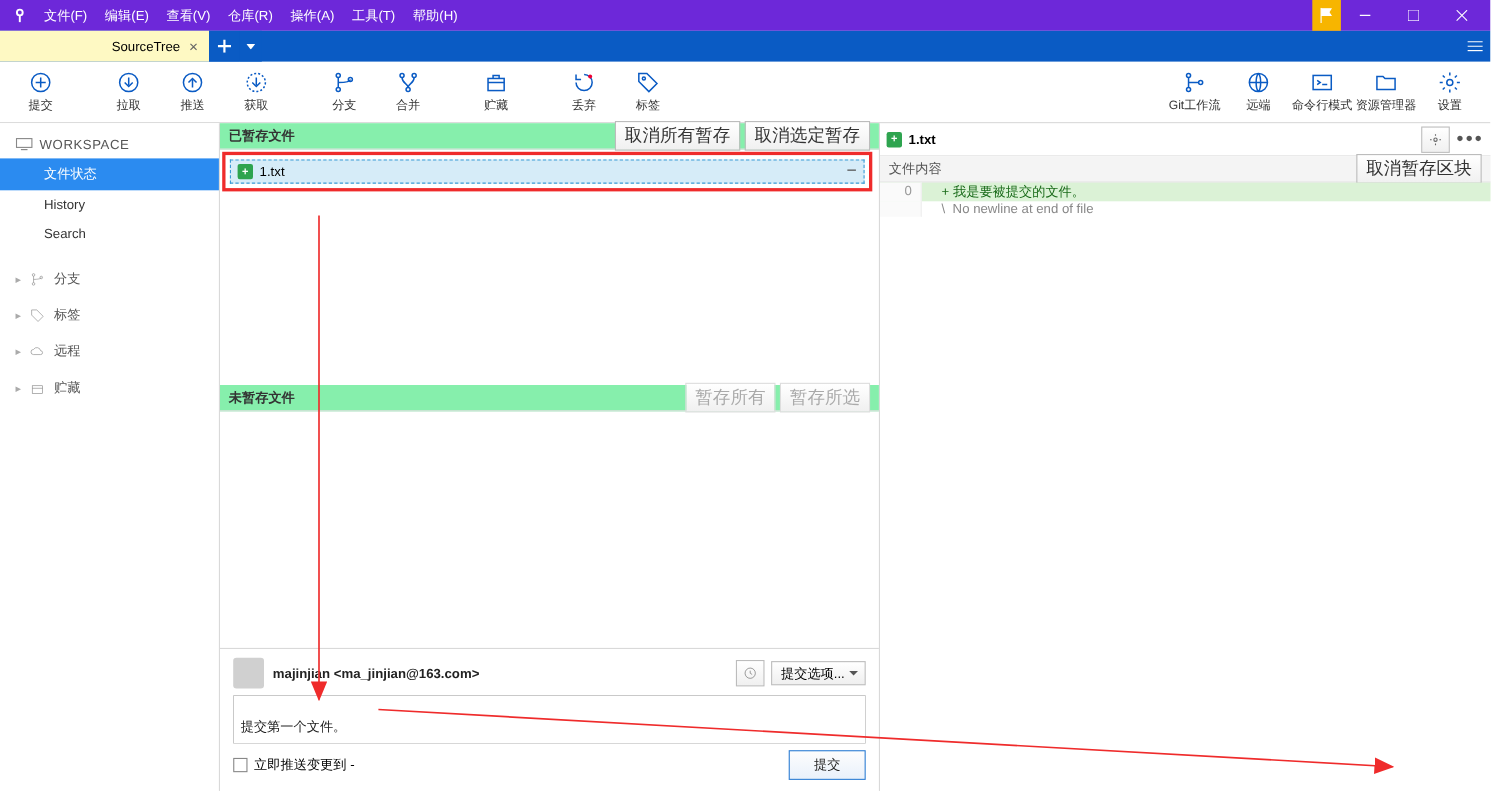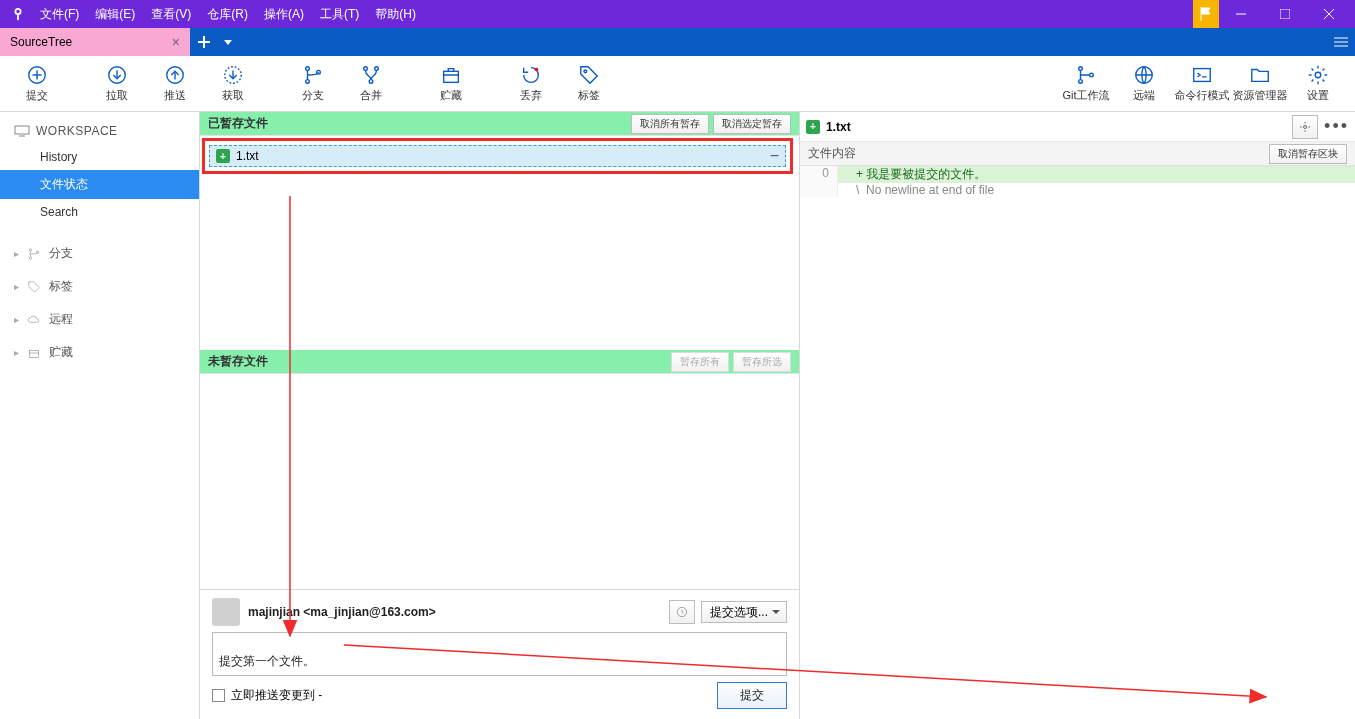--- a/index.html
+++ b/index.html
@@ -5,21 +5,21 @@
 *{box-sizing:border-box;margin:0;padding:0;font-family:"Microsoft YaHei","Segoe UI",sans-serif;font-size:12px}
 body{background:#fff;overflow:hidden;width:1355px;height:719px;position:relative}
 .titlebar{background:#6d28d9;height:28px;display:flex;align-items:center;color:#fff;padding:0 4px}
 .titlebar .logo{width:20px;height:20px;display:flex;align-items:center;justify-content:center;margin:0 4px}
 .menu{display:flex;gap:0}
 .menu-item{padding:4px 8px;color:#fff;cursor:pointer}
 .titlebar-right{margin-left:auto;display:flex;align-items:center;height:100%}
 .flag{background:#f7b500;width:26px;height:28px;display:flex;align-items:center;justify-content:center}
 .win-btn{width:44px;height:28px;display:flex;align-items:center;justify-content:center;color:#fff;cursor:pointer}
 .tabbar{background:#0a5bc4;height:28px;display:flex;align-items:center}
-.tab{background:#f9a8d4;height:28px;display:flex;align-items:center;padding:0 10px;gap:8px;min-width:190px;justify-content:space-between}
+.tab{background:#fef9c3;height:28px;display:flex;align-items:center;padding:0 10px;gap:8px;min-width:190px;justify-content:flex-end}
 .tab-close{color:#666;cursor:pointer;font-size:14px}
 .tab-add{width:28px;height:28px;display:flex;align-items:center;justify-content:center;color:#fff;cursor:pointer;background:#0a5bc4}
 .hamb{margin-left:auto;width:28px;height:28px;display:flex;align-items:center;justify-content:center;color:#fff;cursor:pointer}
 .toolbar{height:56px;border-bottom:1px solid #d9d9d9;display:flex;align-items:center;padding:0 8px;gap:0}
 .tbtn{display:flex;flex-direction:column;align-items:center;justify-content:center;width:58px;height:50px;color:#0a5bc4;cursor:pointer;gap:2px}
 .tbtn .lbl{color:#333;font-size:11px}
 .tsep{width:22px}
 .tool-right{margin-left:auto;display:flex}
 .main{display:flex;height:calc(719px - 28px - 28px - 56px)}
 .sidebar{width:200px;border-right:1px solid #d9d9d9;background:#fff;display:flex;flex-direction:column;padding-top:6px}
@@ -29,21 +29,21 @@
 .side-group{display:flex;align-items:center;gap:8px;padding:8px 14px;color:#555;cursor:pointer}
 .side-group .chev{color:#aaa;font-size:10px}
 .center{flex:1;display:flex;flex-direction:column;min-width:0;border-right:1px solid #d9d9d9}
 .filterbar{height:30px;display:flex;align-items:center;padding:4px 6px;gap:4px;border-bottom:1px solid #e8e8e8}
 .combo{border:1px solid #bcbcbc;background:linear-gradient(#fff,#efefef);height:22px;display:flex;align-items:center;padding:0 18px 0 8px;position:relative;cursor:pointer}
 .combo::after{content:"";position:absolute;right:6px;top:8px;border:4px solid transparent;border-top-color:#555}
 .search{margin-left:auto;border:1px solid #bcbcbc;height:22px;width:230px;padding:0 6px;display:flex;align-items:center;color:#888;position:relative}
 .search svg{position:absolute;right:5px;top:4px}
 .section-hd{height:24px;background:#86efac;border-bottom:1px solid #e2e2e2;display:flex;align-items:center;padding:0 8px;font-weight:bold;color:#333}
 .section-hd .btns{margin-left:auto;display:flex;gap:4px}
-.sm-btn{border:1px solid #bcbcbc;background:linear-gradient(#fff,#f0f0f0);padding:2px 8px;font-size:10px;cursor:pointer;color:#333}
+.sm-btn{border:1px solid #bcbcbc;background:linear-gradient(#fff,#f0f0f0);padding:2px 8px;font-size:16px;cursor:pointer;color:#333}
 .sm-btn.disabled{color:#aaa;border-color:#ddd}
 .staged-box{border:3px solid #ef2b2b;margin:2px 6px 0 2px;padding:4px}
 .file-row{border:1px dashed #3b9bd6;background:#d6ecf8;height:22px;display:flex;align-items:center;padding:0 6px;gap:6px}
 .file-add{width:14px;height:14px;background:#2ea44f;border-radius:2px;color:#fff;display:flex;align-items:center;justify-content:center;font-size:10px;font-weight:bold}
 .file-row .minus{margin-left:auto;color:#555;font-size:16px;cursor:pointer}
 .staged-area{height:214px}
 .unstaged-area{flex:1}
 .commit-area{border-top:1px solid #d9d9d9;padding:8px 12px 10px;display:flex;flex-direction:column;gap:6px}
 .commit-hd{display:flex;align-items:center;gap:8px}
 .avatar{width:28px;height:28px;background:#d0d0d0;border-radius:3px}
@@ -257,22 +257,22 @@
 
 <div class="main">
   <div class="sidebar">
     <div class="ws-header">
       <svg width="16" height="12">
           <rect x="1" y="1" width="14" height="8" fill="none" stroke="#888"></rect>
           <line x1="5" y1="11" x2="11" y2="11" stroke="#888"></line>
         </svg>
       <span>WORKSPACE</span>
     </div>
+    <div class="ws-item active">文件状态</div>
     <div class="ws-item">History</div>
-    <div class="ws-item active">文件状态</div>
     <div class="ws-item">Search</div>
     <div style="height:12px"></div>
     <div class="side-group">
         <span class="chev">▸</span>
         <svg width="14" height="14" viewBox="0 0 24 24" fill="none" stroke="#888">
           <circle cx="6" cy="5" r="2"></circle>
           <circle cx="6" cy="19" r="2"></circle>
           <circle cx="18" cy="9" r="2"></circle>
           <path d="M6 7v10M6 12c6 0 12-1 12-3"></path>
         </svg>

